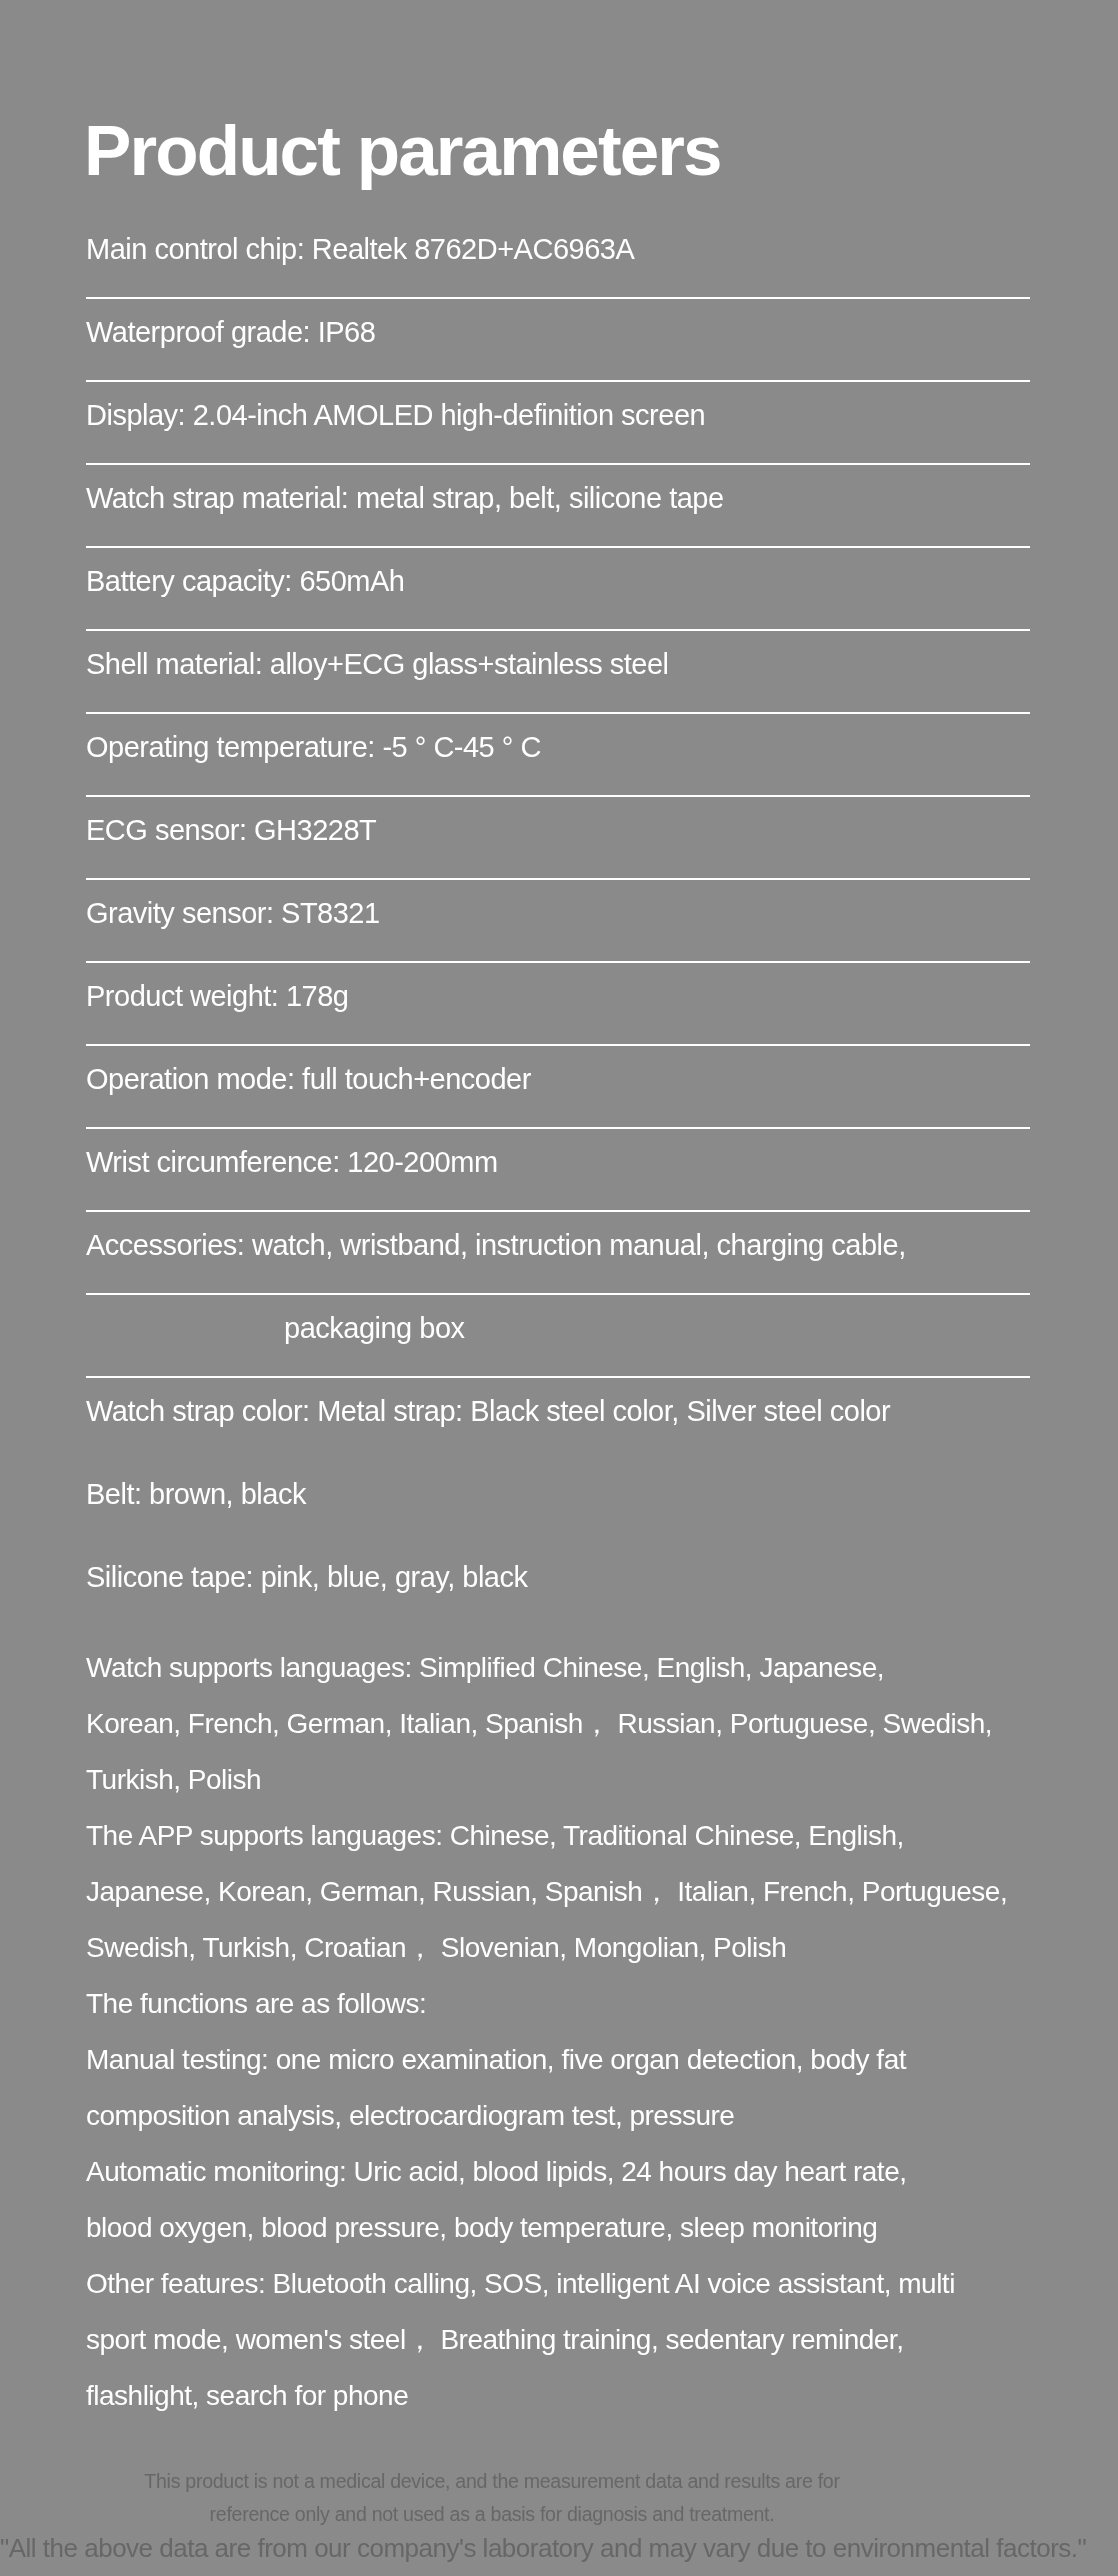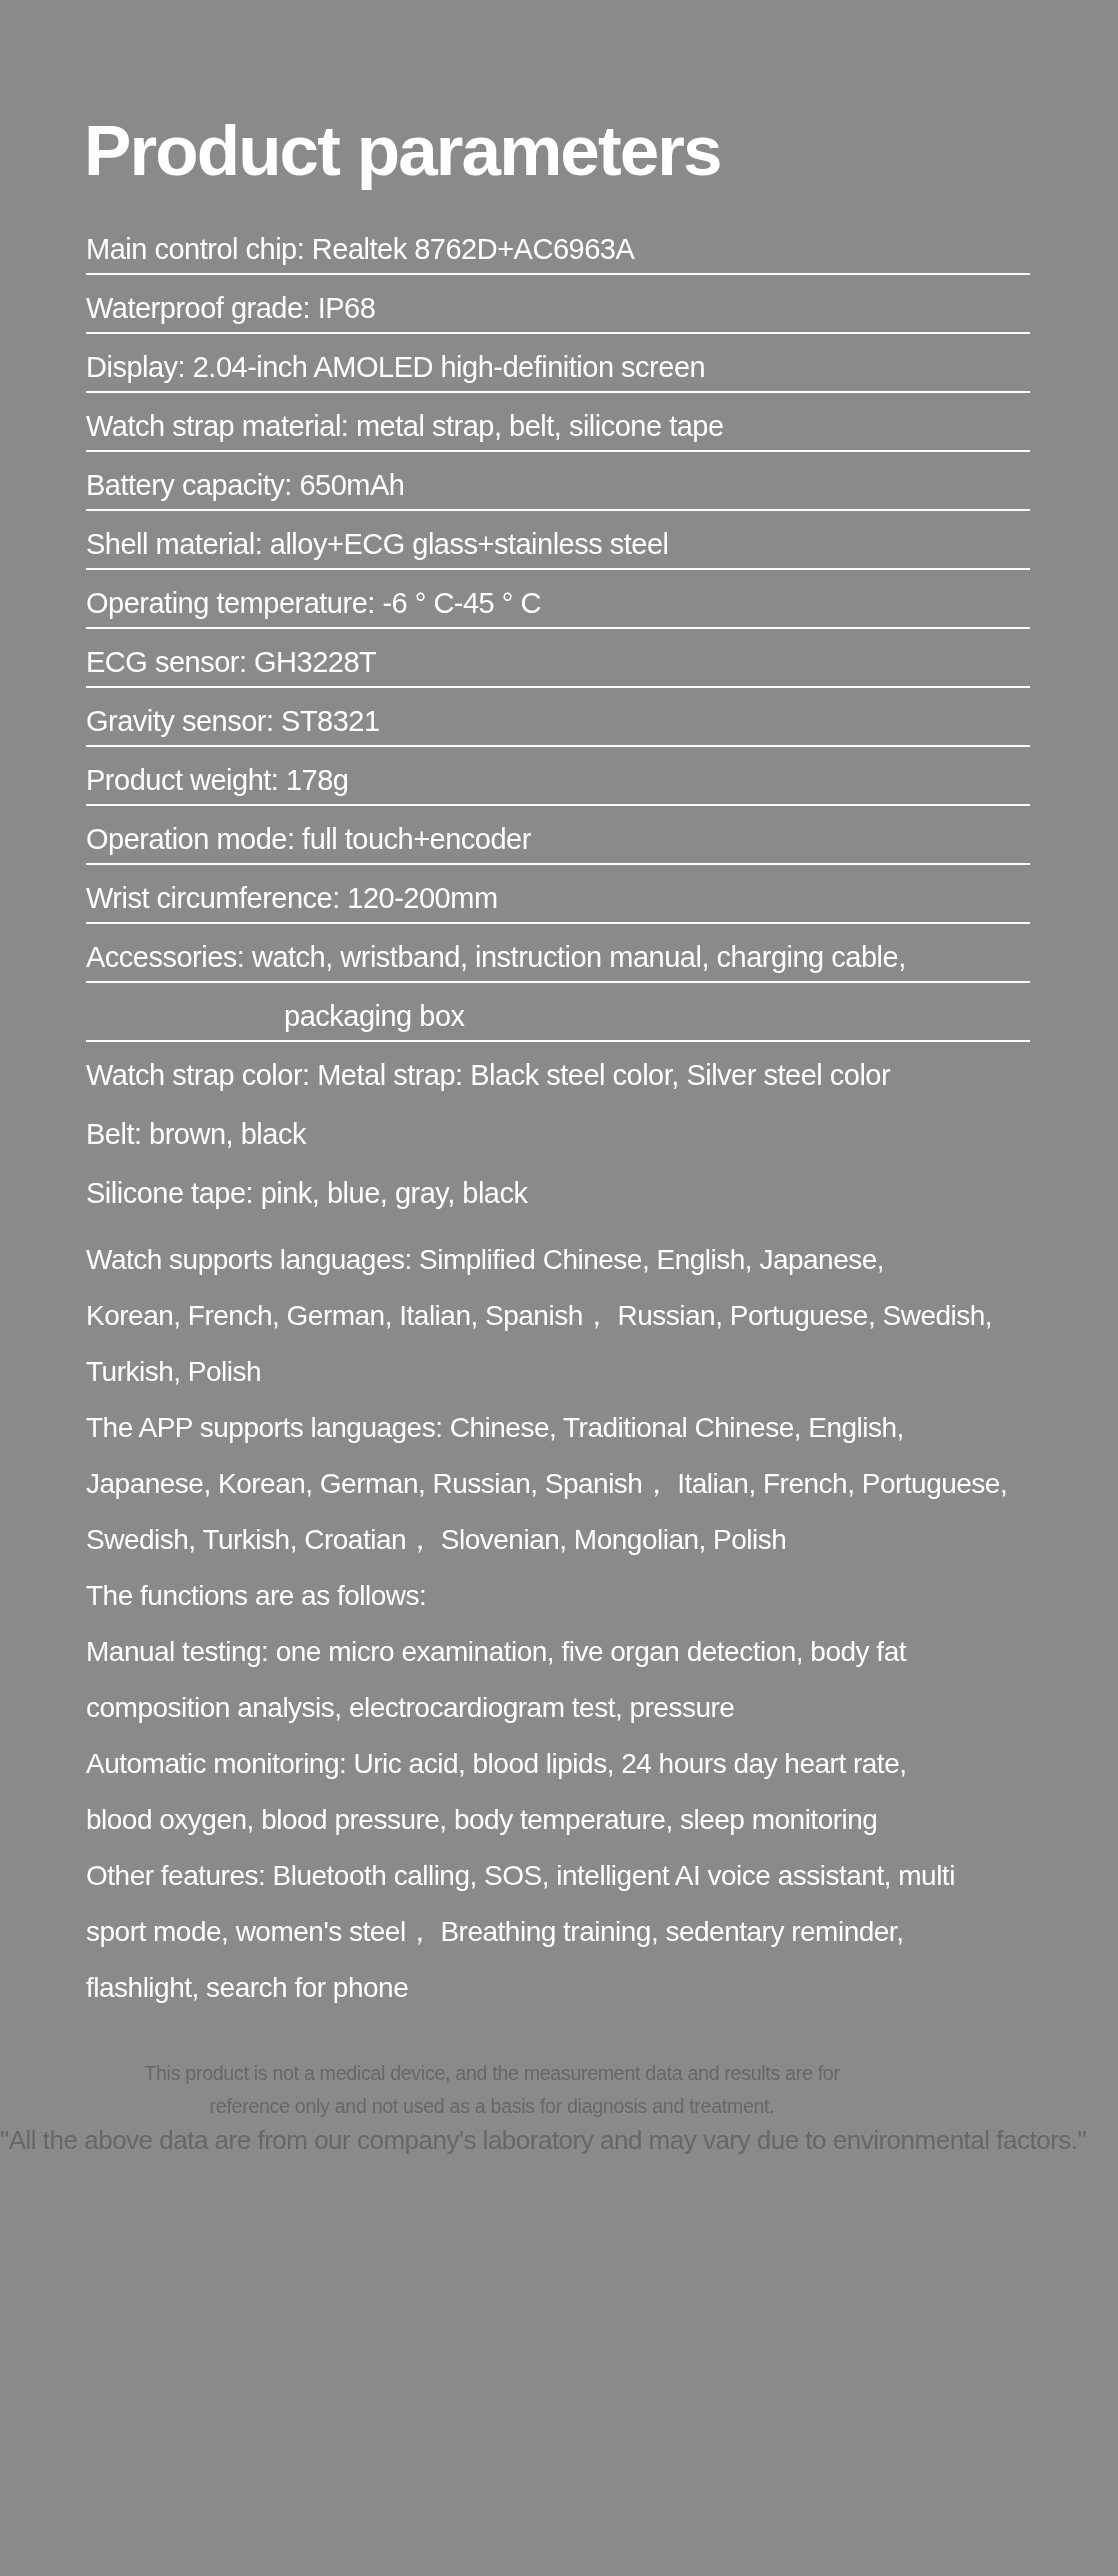--- a/index.html
+++ b/index.html
@@ -19,21 +19,21 @@
     letter-spacing: -1.9px;
     line-height: 82px;
     color: #ffffff;
   }
   .spec-list {
     margin: 37px 0 0 86px;
     width: 944px;
   }
   .spec-row {
     margin-top: 13px;
-    padding-bottom: 3px;
+    padding-bottom: 27px;
     border-bottom: 2.8px solid #ffffff;
     font-size: 29px;
     line-height: 41px;
     letter-spacing: -0.5px;
     white-space: nowrap;
   }
   .spec-row.no-line { border-bottom-color: transparent; }
   .spec-row.indent .spec-text { padding-left: 198px; }
   .features {
     margin: 13px 0 0 86px;
@@ -67,21 +67,21 @@
 <div class="page">
   <h1 class="title">Product parameters</h1>
 
   <div class="spec-list" id="spec-list">
       <div class="spec-row"><span class="spec-text">Main control chip: Realtek 8762D+AC6963A</span></div>
       <div class="spec-row"><span class="spec-text">Waterproof grade: IP68</span></div>
       <div class="spec-row"><span class="spec-text">Display: 2.04-inch AMOLED high-definition screen</span></div>
       <div class="spec-row"><span class="spec-text">Watch strap material: metal strap, belt, silicone tape</span></div>
       <div class="spec-row"><span class="spec-text">Battery capacity: 650mAh</span></div>
       <div class="spec-row"><span class="spec-text">Shell material: alloy+ECG glass+stainless steel</span></div>
-      <div class="spec-row"><span class="spec-text">Operating temperature: -6 ° C-45 ° C</span></div>
+      <div class="spec-row"><span class="spec-text">Operating temperature: -5 ° C-45 ° C</span></div>
       <div class="spec-row"><span class="spec-text">ECG sensor: GH3228T</span></div>
       <div class="spec-row"><span class="spec-text">Gravity sensor: ST8321</span></div>
       <div class="spec-row"><span class="spec-text">Product weight: 178g</span></div>
       <div class="spec-row"><span class="spec-text">Operation mode: full touch+encoder</span></div>
       <div class="spec-row"><span class="spec-text">Wrist circumference: 120-200mm</span></div>
       <div class="spec-row"><span class="spec-text">Accessories: watch, wristband, instruction manual, charging cable,</span></div>
       <div class="spec-row indent"><span class="spec-text">packaging box</span></div>
       <div class="spec-row no-line"><span class="spec-text">Watch strap color: Metal strap: Black steel color, Silver steel color</span></div>
       <div class="spec-row no-line"><span class="spec-text">Belt: brown, black</span></div>
       <div class="spec-row no-line"><span class="spec-text">Silicone tape: pink, blue, gray, black</span></div>

